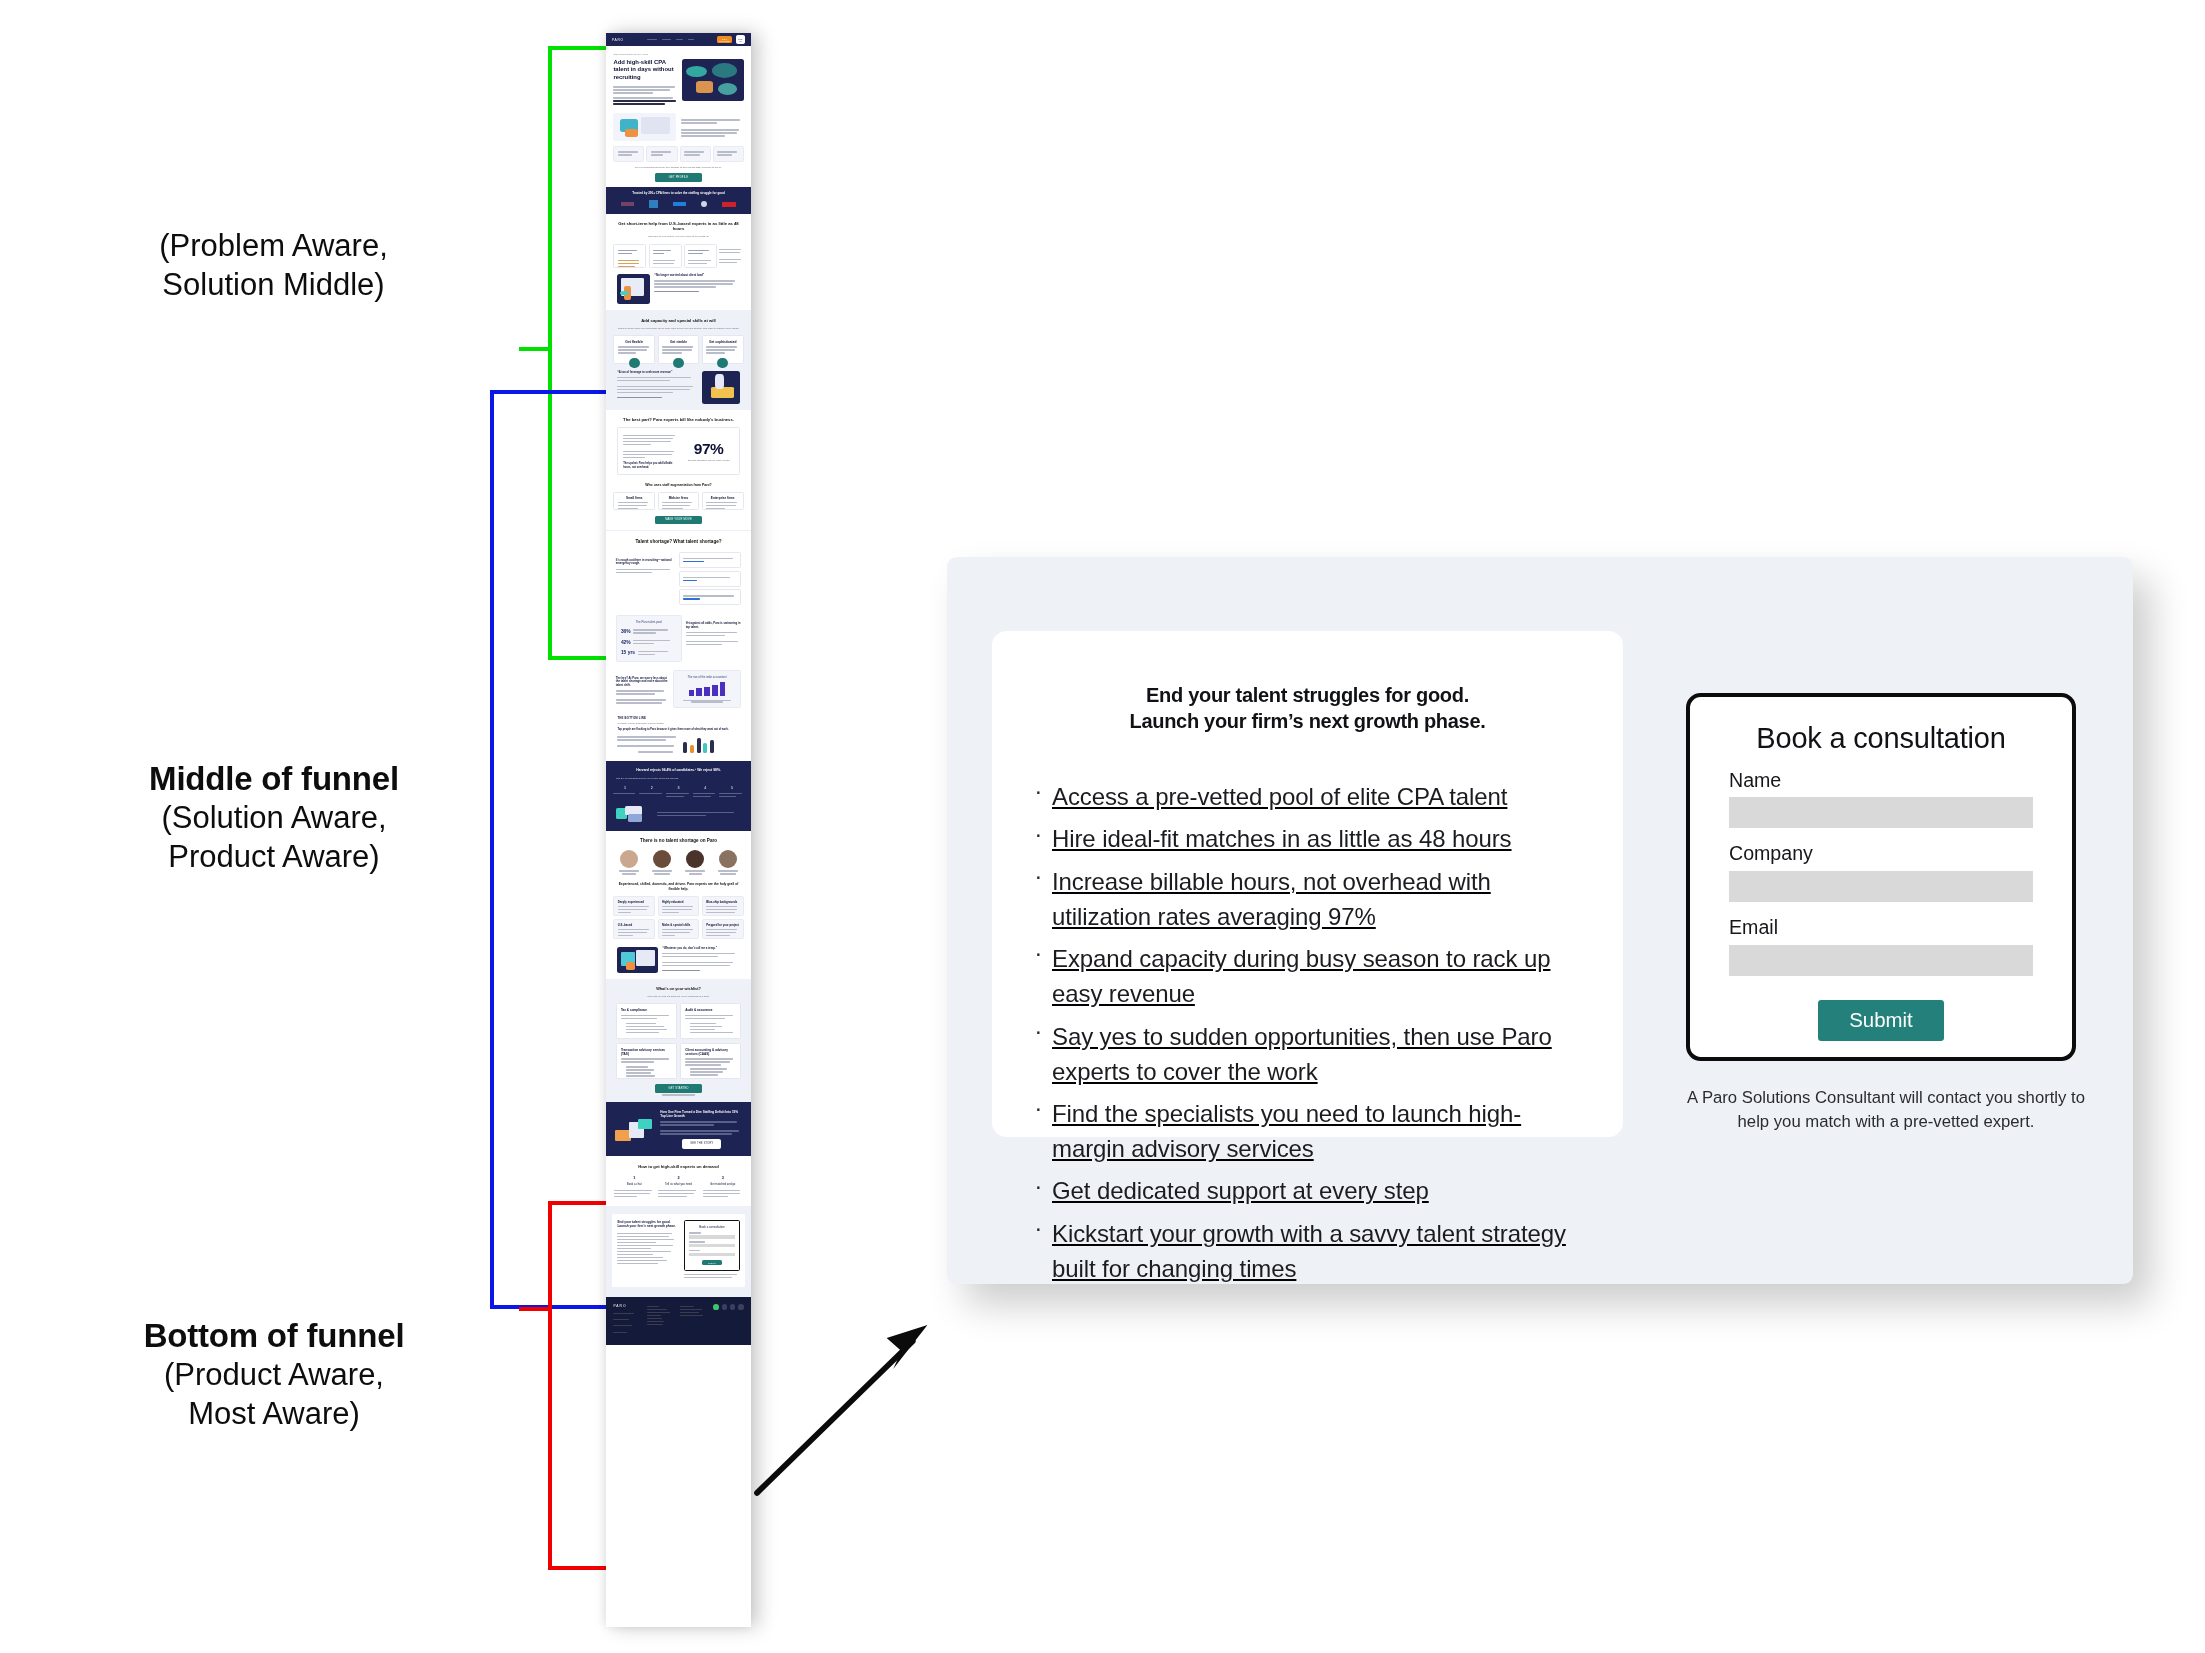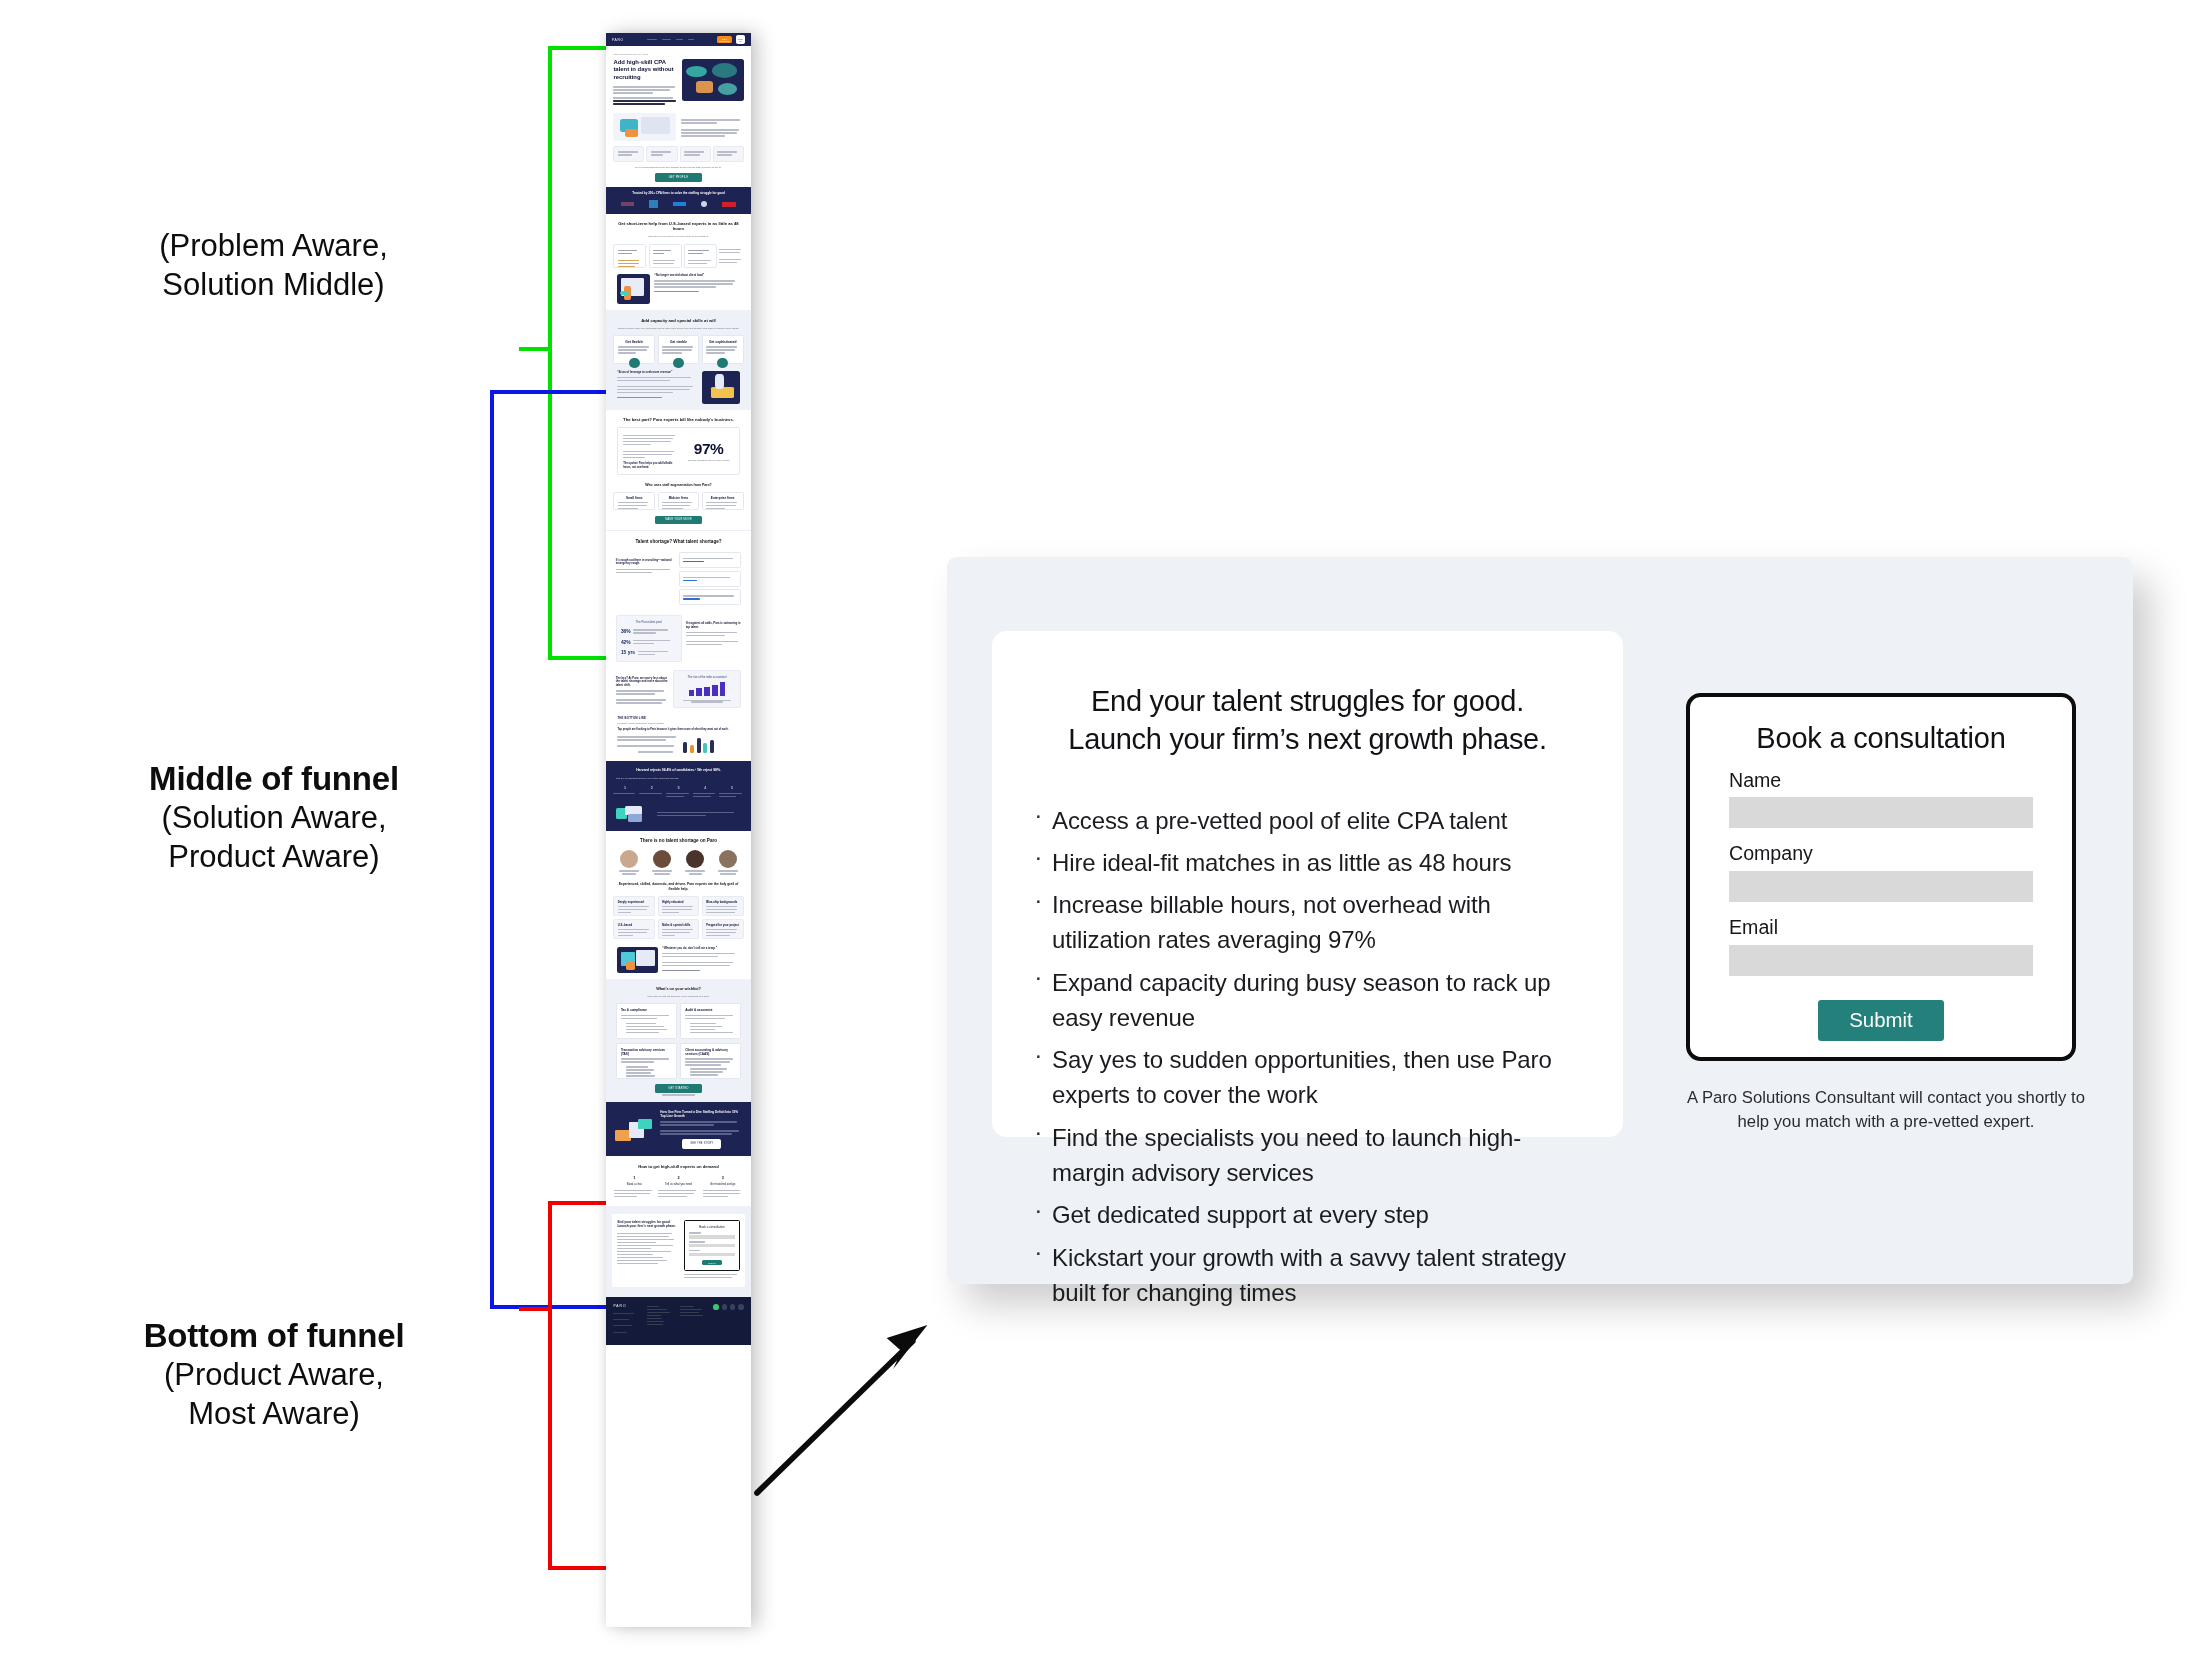--- a/index.html
+++ b/index.html
@@ -94,24 +94,24 @@
     background: #eef2f7; border-radius: 9.8px;
     box-shadow: 18px 21px 38px rgba(0,0,0,0.20);
   }
   #copy-card {
     position: absolute; left: 45px; top: 74px;
     width: 631px; height: 506px;
     background: #ffffff; border-radius: 14.7px;
   }
   #copy-heading {
     padding: 51px 38px 0 38px; text-align: center;
-    font-size: 29px; font-weight: normal; line-height: 1.32; color: #111216;
+    font-size: 20px; font-weight: bold; line-height: 1.32; color: #111216;
     letter-spacing: -0.3px;
   }
-  #bullet-list { list-style: none; padding: 44px 33px 0 39px; }
+  #bullet-list { list-style: none; padding: 44px 33px 0 39px; text-decoration: underline; }
   #bullet-list li {
     position: relative; padding-left: 21px;
     font-size: 24px; line-height: 1.46; color: #1b1c20;
     margin-bottom: 7.4px; letter-spacing: -0.1px;
   }
   #bullet-list li::before {
     content: "\00B7"; position: absolute; left: 3.3px; top: -5.7px;
     font-size: 24.5px; color: #2a2b30;
   }
 

